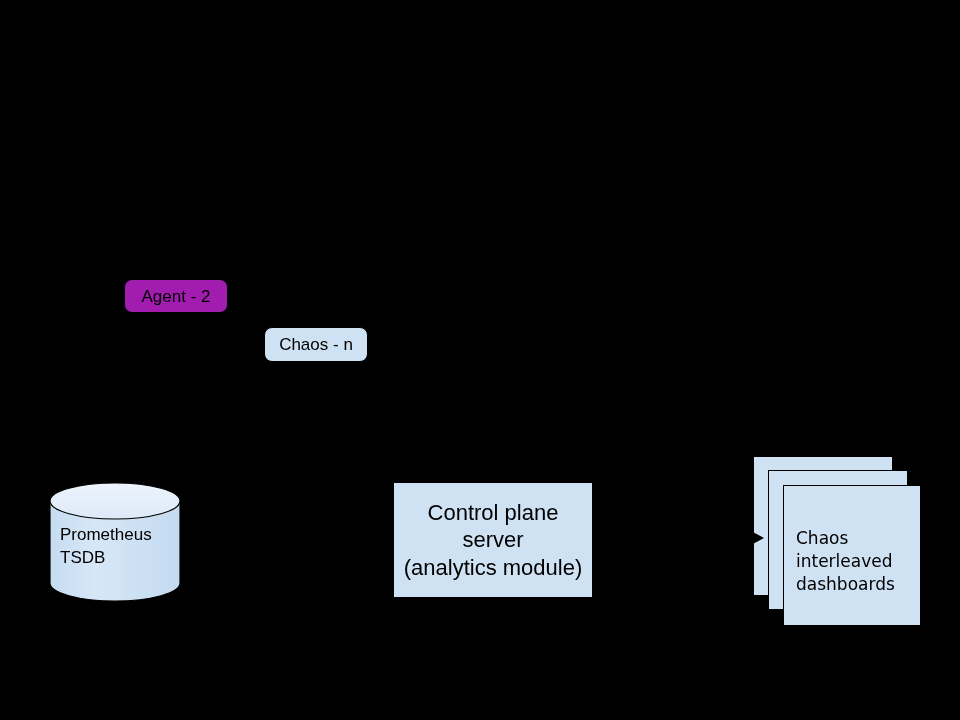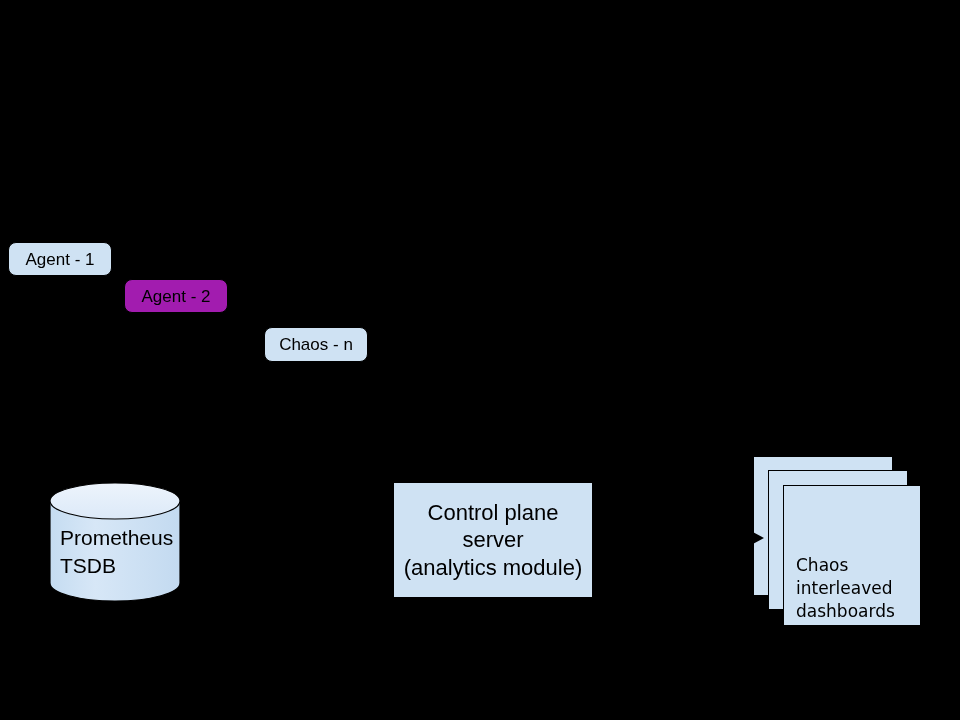--- a/index.html
+++ b/index.html
@@ -51,21 +51,21 @@
   
   .cylinder {
     position: absolute;
   }
   .cyl-svg { display: block; }
   .cyl-label {
     position: absolute;
     left: 0;
     right: 0;
     color: #000000;
-    font-size: 21px;
+    font-size: 17px;
     line-height: 1.3;
     text-align: left;
     white-space: pre-line;
     pointer-events: none;
   }
 
   
   .stack {
     position: absolute;
   }
@@ -92,23 +92,20 @@
     border-top: 7px solid transparent;
     border-bottom: 7px solid transparent;
     border-left: 13px solid #000000;
   }
 </style>
 </head>
 <body>
 
 <div id="canvas">
 
-  <div class="agent-box" id="agent-0" style="left: 8px; top: 242px; width: 104px; height: 34px; background: rgb(207, 226, 243);">
-    <span>Agent - 1</span>
-  </div>
   <div class="agent-box" id="agent-1" style="left: 124px; top: 279px; width: 104px; height: 34px; background: #a21caf;">
     <span>Agent - 2</span>
   </div>
   <div class="agent-box" id="agent-2" style="left: 264px; top: 327px; width: 104px; height: 35px; background: rgb(207, 226, 243);">
     <span>Chaos - n</span>
   </div>
 
   <div class="cylinder" id="cylinder" style="left: 49px; top: 482px;">
     <svg class="cyl-svg" id="cyl-svg" width="132" height="120" viewBox="0 0 132 120">
       <defs>
@@ -133,18 +130,18 @@
     <span>Control plane server
 (analytics module)</span>
   </div>
 
   <div class="arrow-head" id="arrow" style="left: 751px; top: 531px; z-index: 20;"></div>
 
   <div class="stack" id="stack" style="left: 0px; top: 0px;">
     <div class="stack-sheet" id="sheet-0" style="left: 753px; top: 456px; width: 140px; height: 140px; z-index: 1; background: rgb(207, 226, 243);"></div>
     <div class="stack-sheet" id="sheet-1" style="left: 768px; top: 470px; width: 140px; height: 140px; z-index: 2; background: rgb(207, 226, 243);"></div>
     <div class="stack-sheet" id="sheet-2" style="left: 783px; top: 485px; width: 138px; height: 141px; z-index: 3; background: rgb(207, 226, 243);"></div>
-    <div class="stack-label" id="stack-label" style="left: 796px; top: 527px; z-index: 10; margin-top: 27px;">Chaos
+    <div class="stack-label" id="stack-label" style="left: 796px; top: 527px; z-index: 10;">Chaos
 interleaved
 dashboards</div>
   </div>
 
 </div>
 
 </body></html>

